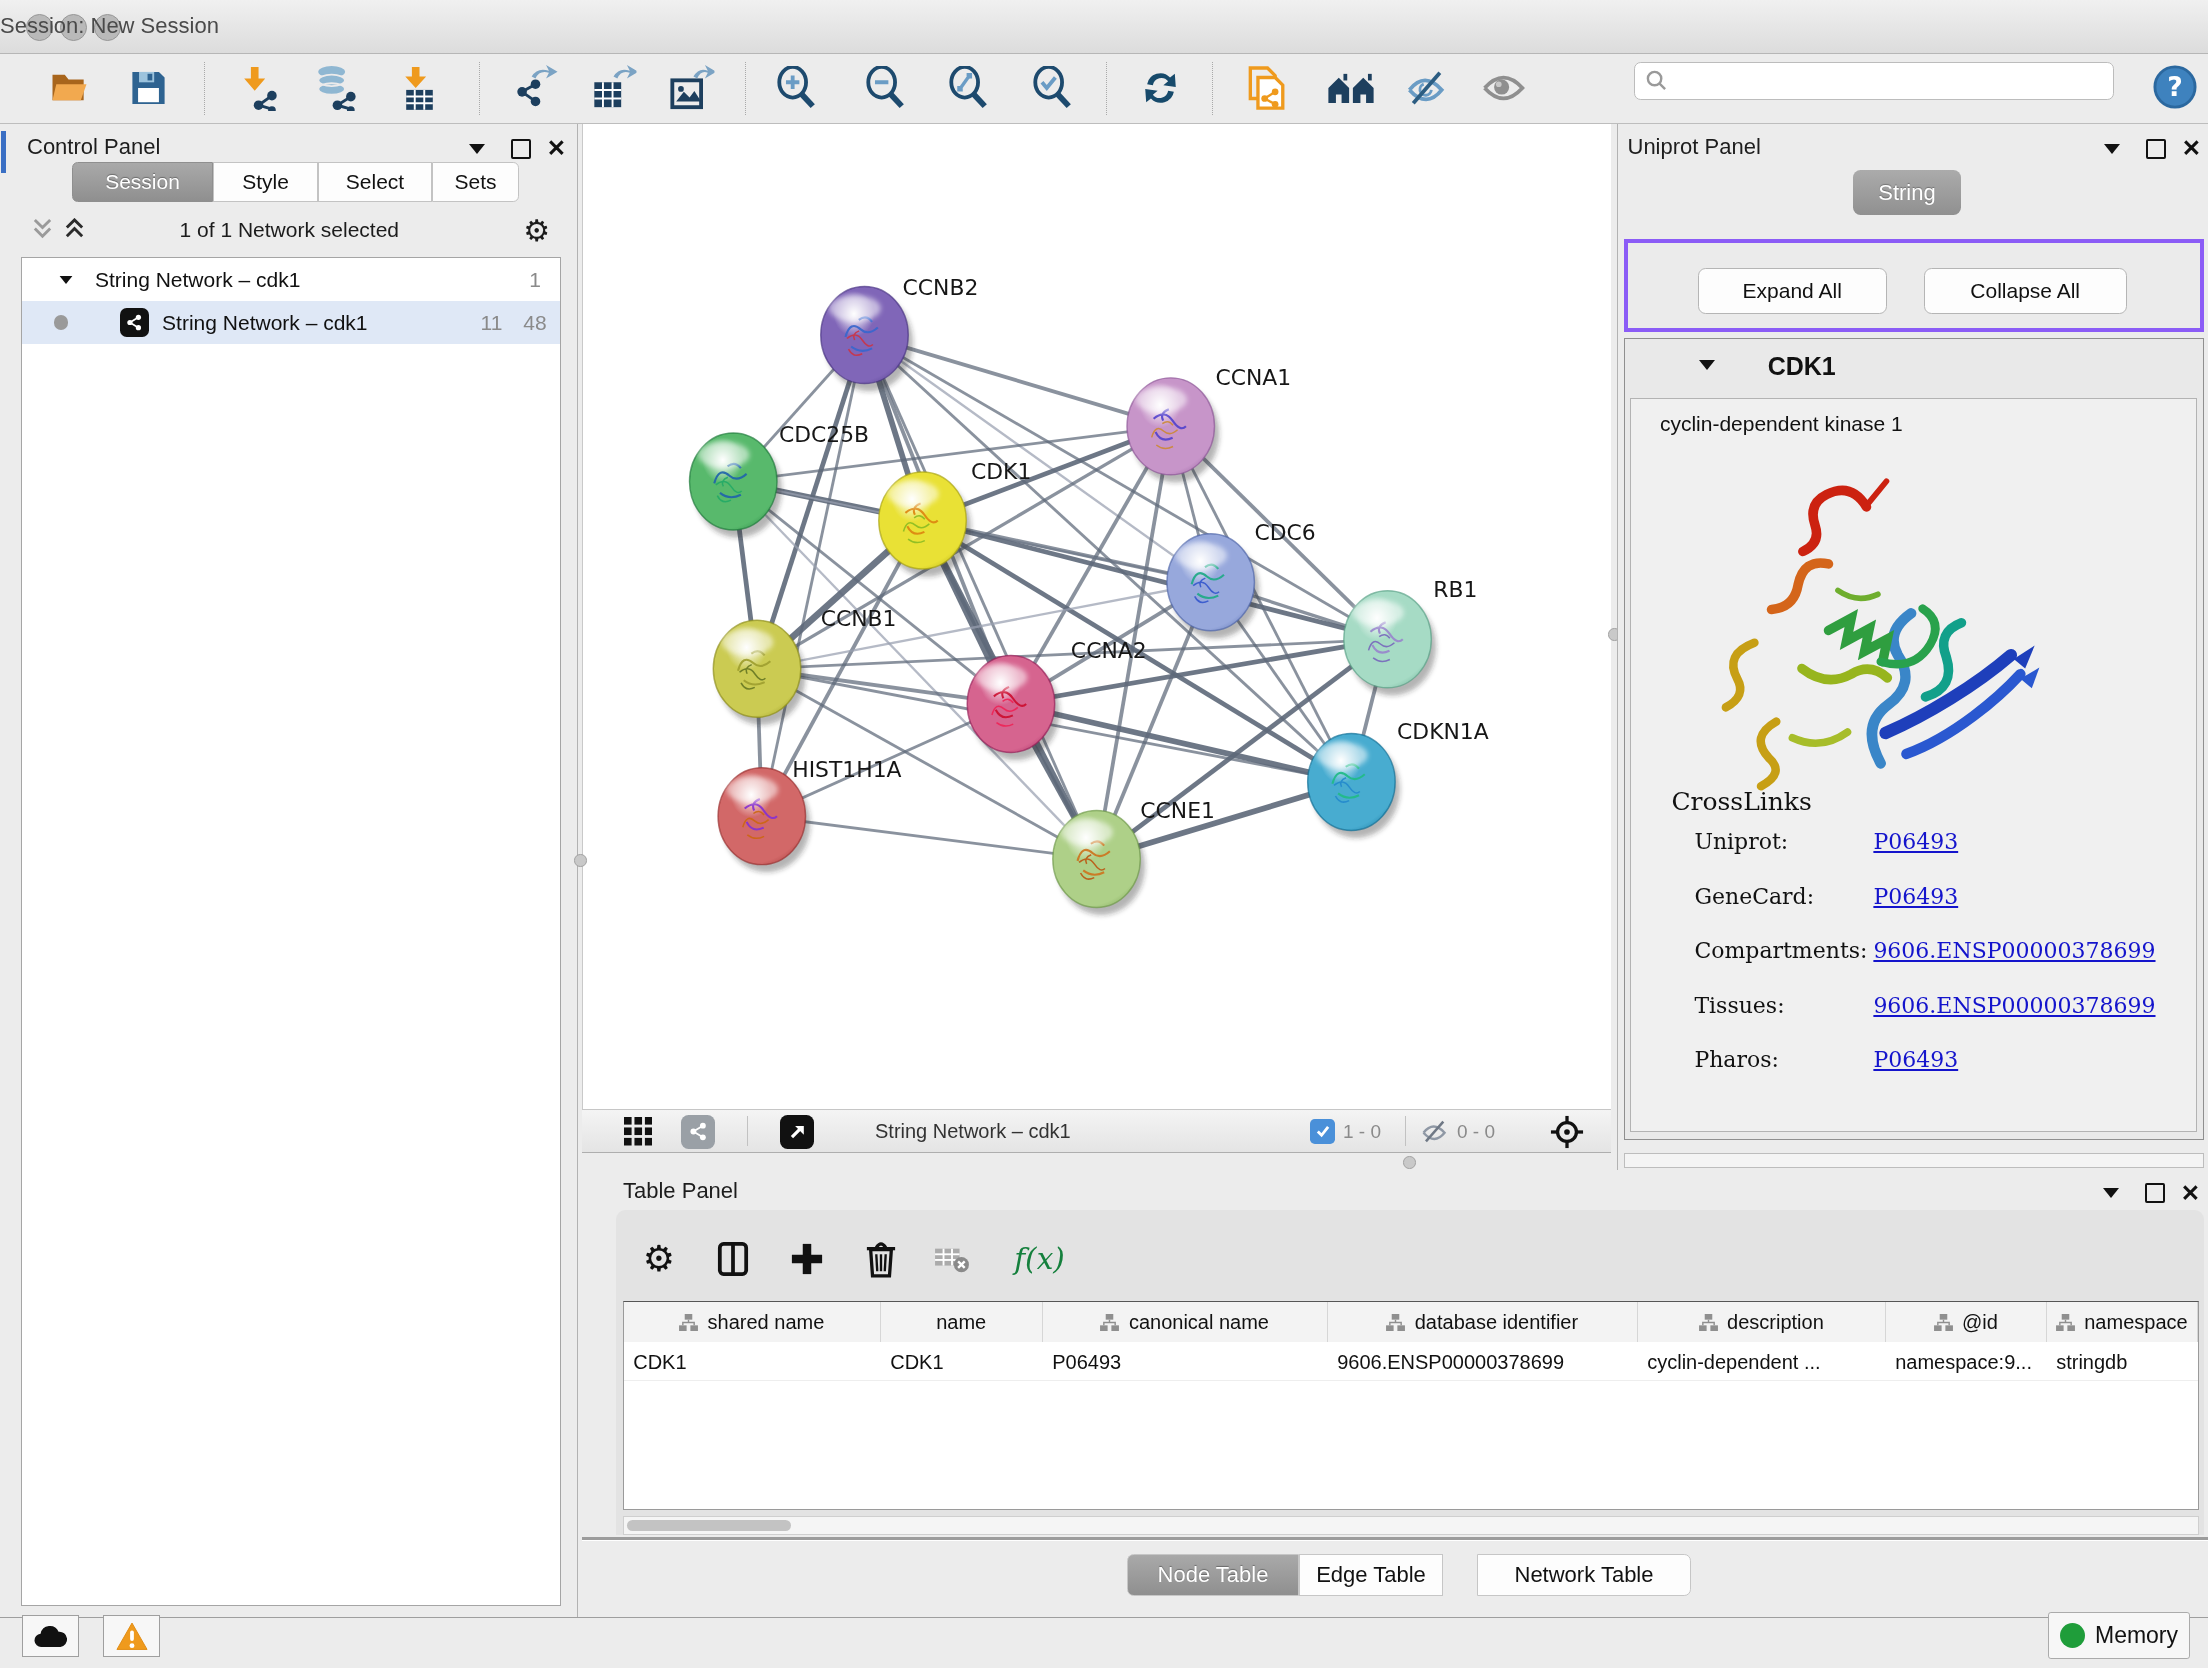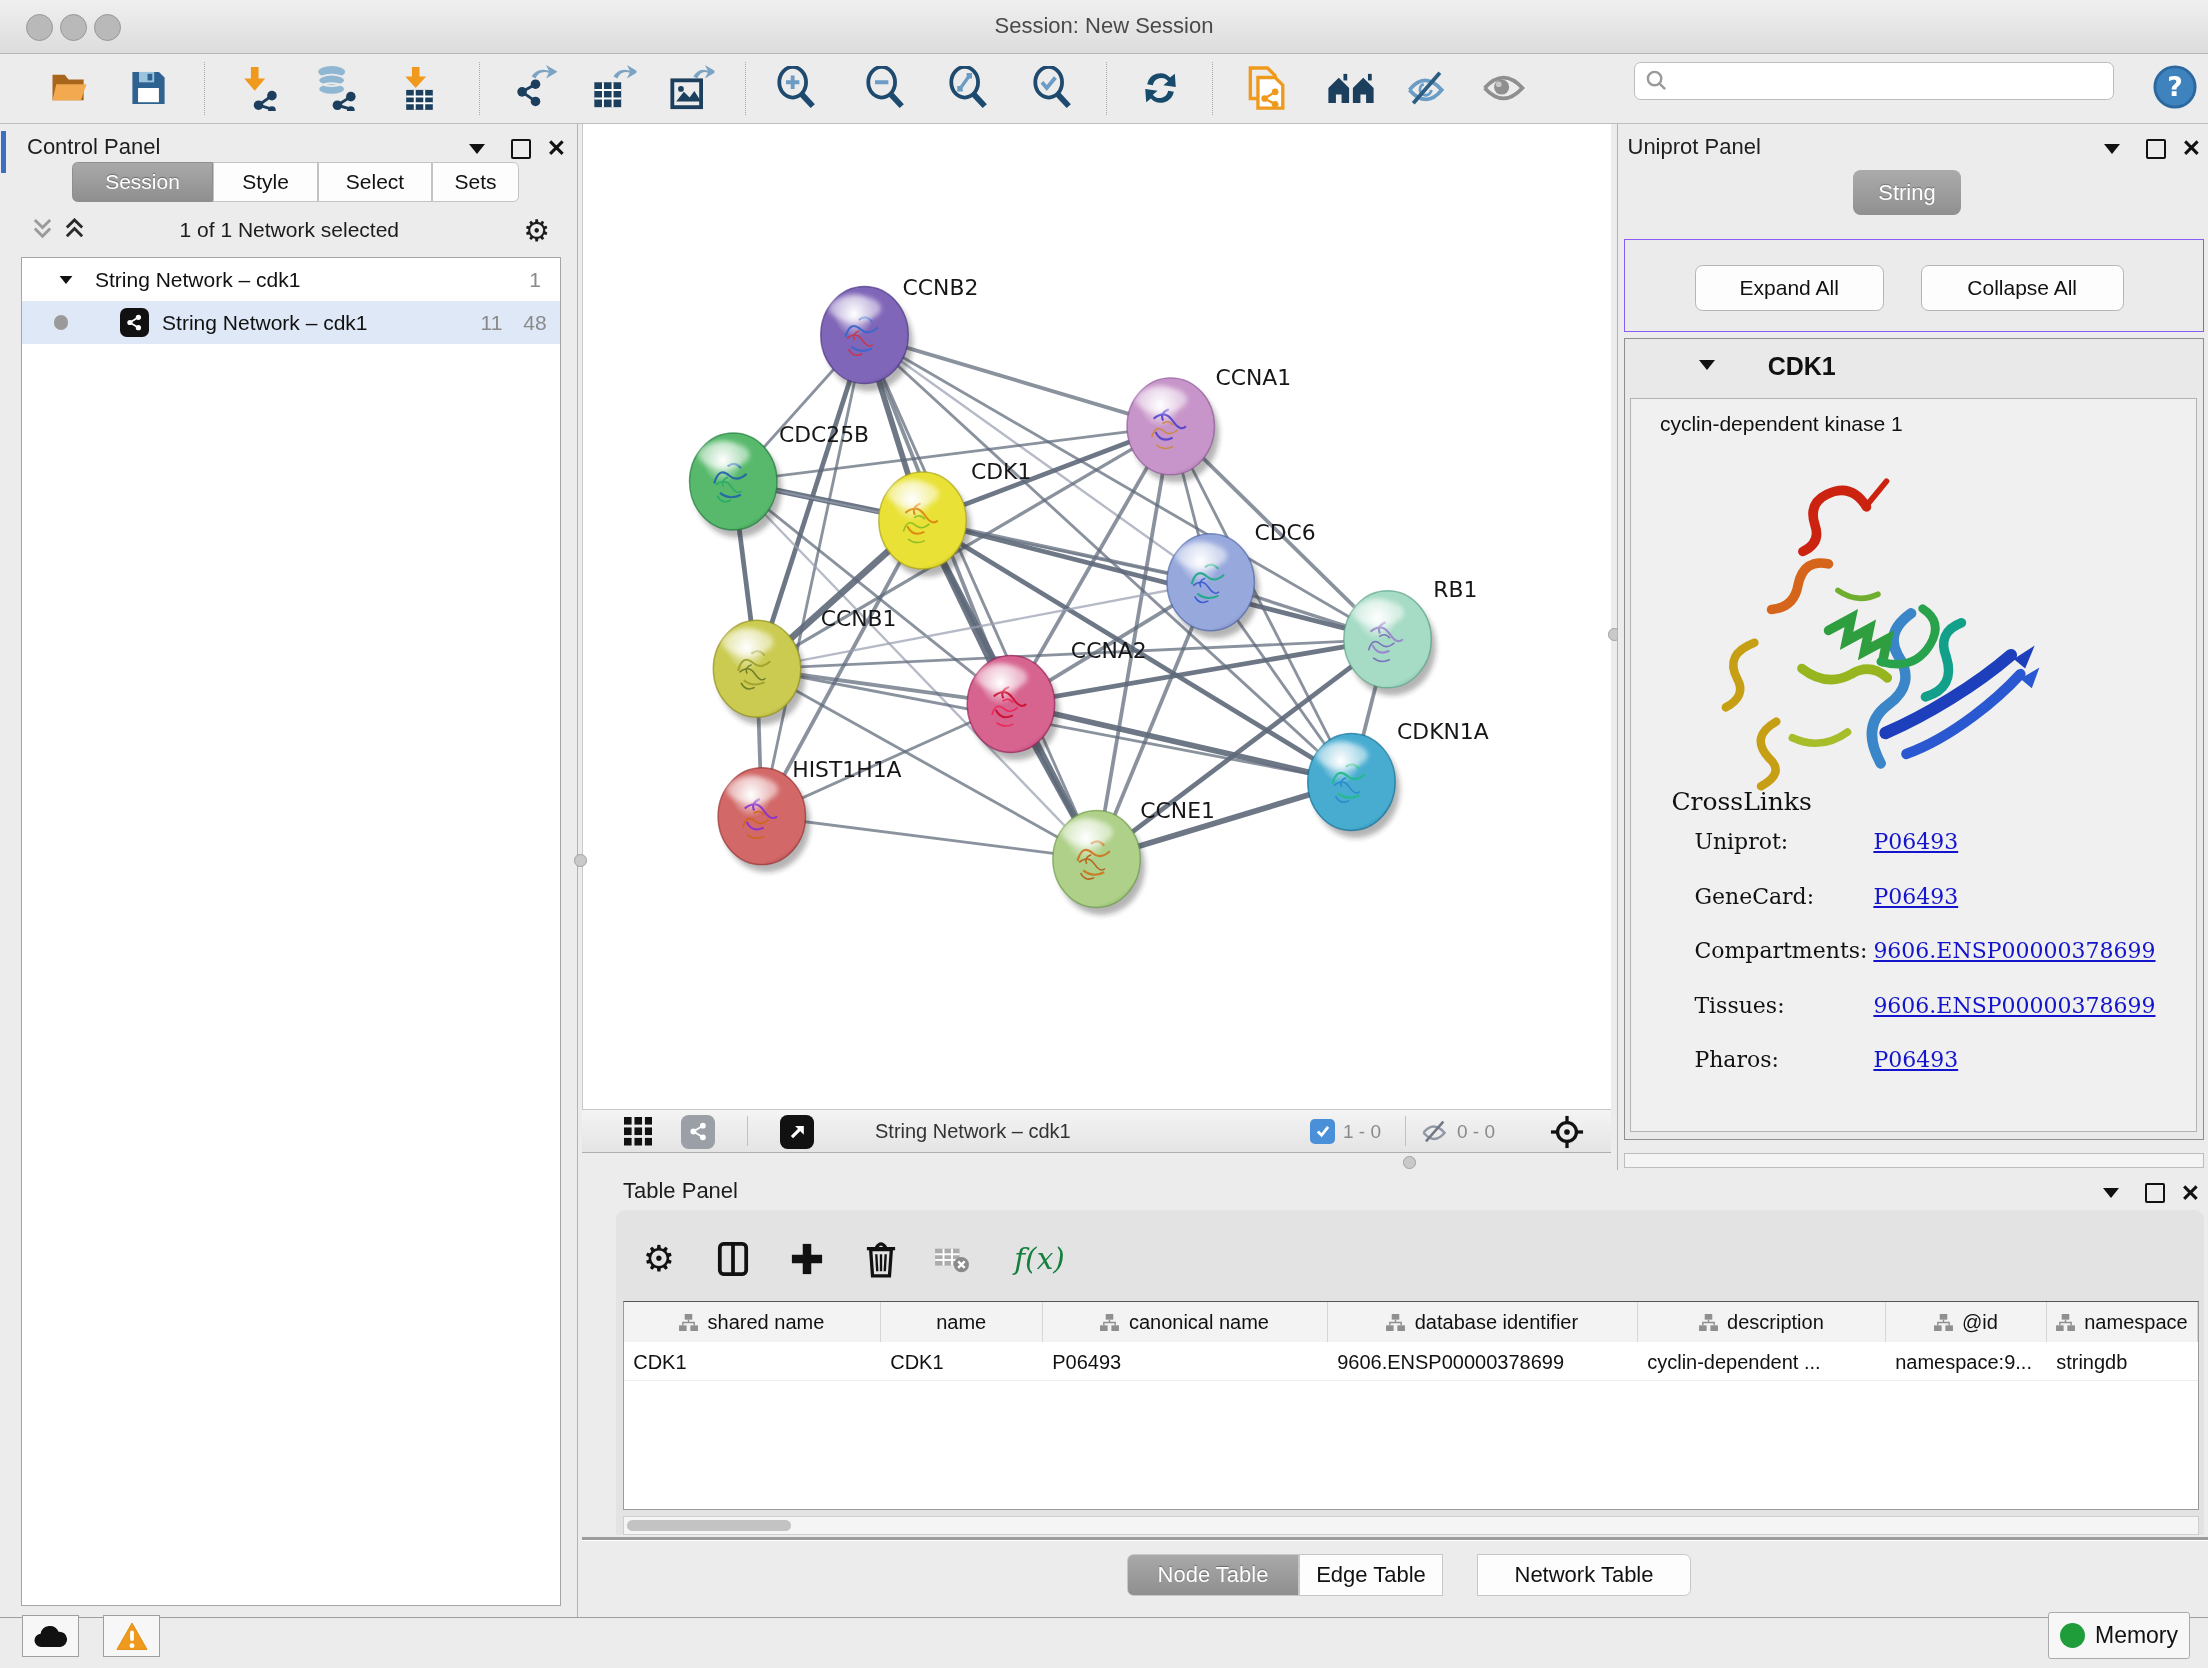--- a/index.html
+++ b/index.html
@@ -5,21 +5,21 @@
   html,body{margin:0;padding:0}
   body{width:2208px;height:1668px;position:relative;background:#ececec;
        font-family:"Liberation Sans",sans-serif;color:#111;overflow:hidden;
        -webkit-font-smoothing:antialiased}
   .abs{position:absolute}
   .ctr{display:flex;align-items:center;justify-content:center}
   
   #titlebar{left:0;top:0;width:2208px;height:53px;
     background:linear-gradient(#f0f0f0,#dcdcdc);border-bottom:1px solid #b6b6b6}
   .tl{width:25px;height:25px;border-radius:50%;background:#b9b9b9;border:1px solid #979797;top:14.3px}
-  #win-title{width:100%;top:13.3px;text-align:center;font-size:22px;color:#4a4a4a}
+  #win-title{width:100%;top:13.3px;font-size:22px;color:#4a4a4a}
   
   #toolbar{left:0;top:54px;width:2208px;height:69px;background:#ececec;border-bottom:1px solid #bdbdbd}
   .tbi{width:49px;height:49px;top:9.5px;transform:translateX(-50%);border-radius:5.7px}
   .tdiv{top:7.6px;width:0;height:53px;border-left:1.9px dotted #a9a9a9}
   #search-box{left:1634px;top:7.6px;width:480px;height:38px;background:#fff;border:1px solid #bcbcbc;
     border-radius:6.7px;display:flex;align-items:center;padding-left:9.5px;box-sizing:border-box}
   
   .panel-title{font-size:22px;color:#1d1d1d}
   .ph-btn{width:25px;height:25px;color:#111}
   .tri-d{width:0;height:0;border-left:8.6px solid transparent;border-right:8.6px solid transparent;border-top:10.5px solid #111}
@@ -40,21 +40,21 @@
   
   #canvas{left:582px;top:124px;width:1029px;height:985px;background:#fff;border-left:1px solid #c9c9c9;box-sizing:border-box}
   #canvas-bar{left:582px;top:1109px;width:1029px;height:44px;background:linear-gradient(#f4f4f4,#e4e4e4);
      border-top:1px solid #c6c6c6;border-bottom:1px solid #aeaeae;box-sizing:border-box}
   .cb-div{top:5.7px;width:0;height:30px;border-left:1px solid #c2c2c2}
   .handle-dot{width:10.5px;height:10.5px;border-radius:50%;background:#c9c9c9;border:1px solid #a3a3a3}
   
   #results-panel{left:1617px;top:124px;width:592px;height:1046px;background:#ececec;border-left:1px solid #b2b2b2;box-sizing:border-box}
   #string-tab{left:235px;top:46px;width:108px;height:45px;background:linear-gradient(#ababab,#909090);
      border-radius:7.6px;color:#fff;font-size:22px;text-shadow:0 -1px 1px rgba(0,0,0,.3)}
-  #rp-box1{left:5.7px;top:115px;width:580px;height:93px;background:#ebebeb;border:1px solid #8b5cf6;box-sizing:border-box}
+  #rp-box1{left:5.7px;top:115px;width:580px;height:93px;background:#ebebeb;border:4px solid #8b5cf6;box-sizing:border-box}
   .rp-btn{top:25px;height:44px;background:#fdfdfd;border:1px solid #b5b5b5;border-radius:7.6px;font-size:21px}
   #rp-box2{left:5.7px;top:214px;width:580px;height:802px;background:#e9e9e9;border:1px solid #8f8f8f;box-sizing:border-box}
   #rp-inner{left:5.7px;top:59px;width:567px;height:734px;background:#f0f0f0;border:1px solid #b3b3b3;box-sizing:border-box}
   #rp-strip{left:5.7px;top:1029px;width:580px;height:15px;background:#f4f4f4;border:1px solid #bdbdbd;box-sizing:border-box}
   .serif{font-family:"DejaVu Serif","Liberation Serif",serif}
   .xl-label{font-size:22px;color:#111}
   .xl-link{font-size:22px;color:#1414cc;text-decoration:underline}
   
   #table-panel{left:582px;top:1170px;width:1626px;height:438px;background:#ececec}
   #tp-body{left:34px;top:40px;width:1588px;height:325px;background:#e3e3e3;border-radius:9.5px 9.5px 0 0}

